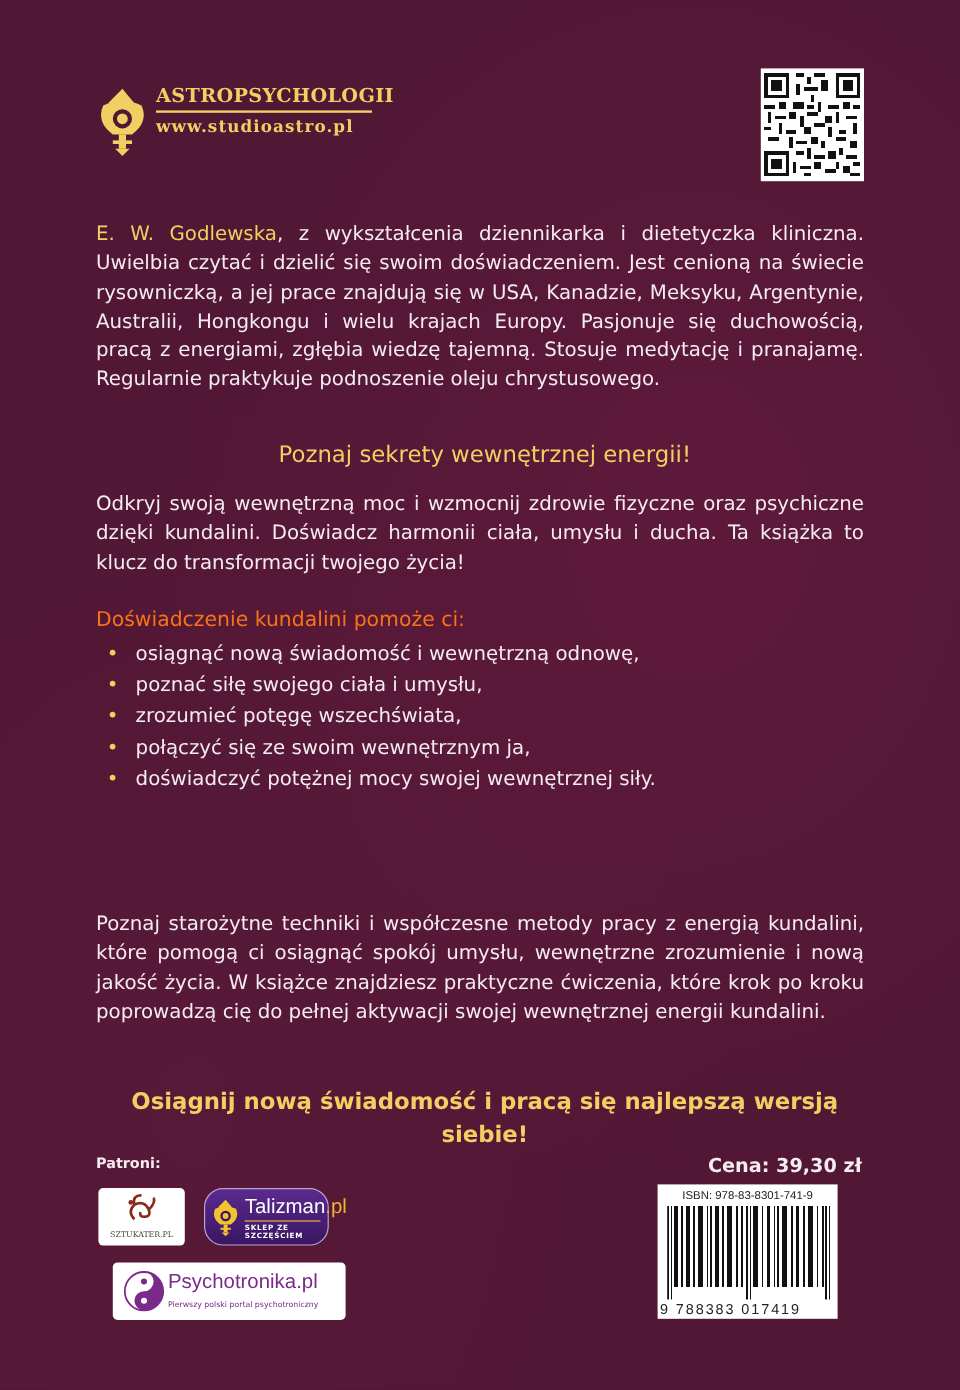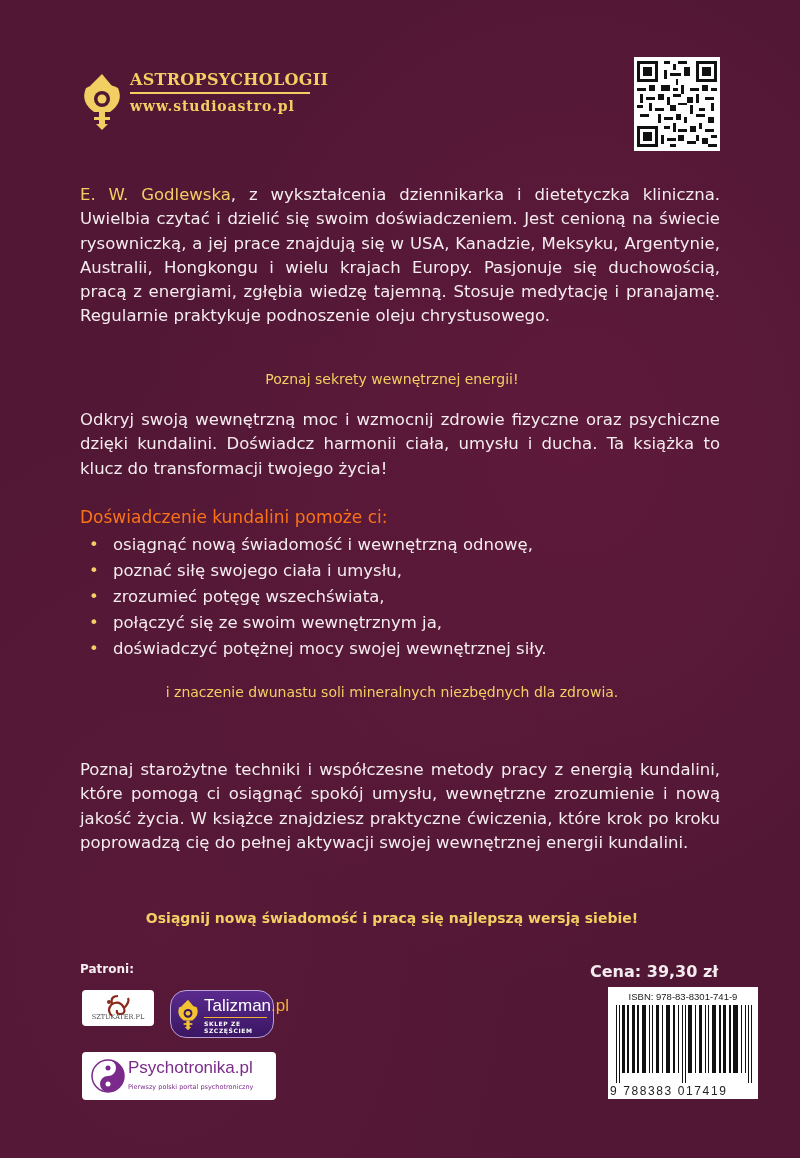--- a/index.html
+++ b/index.html
@@ -21,43 +21,43 @@
   .logo-text { position:absolute; left:50px; top:4px; font-family:"DejaVu Serif", serif; color:#f2cf63; }
   .logo-l1 { font-size:16px; font-weight:bold; line-height:19px; letter-spacing:0.3px; }
   .logo-l2 { font-size:16px; font-weight:bold; line-height:19px; letter-spacing:0.3px; }
   .logo-rule { height:2px; background:#f2cf63; width:180px; margin:3px 0 3px; }
   .logo-url { font-size:14px; font-weight:bold; letter-spacing:0.9px; line-height:18px; }
 
   .qr { left:634px; top:57px; width:86px; height:94px; background:#fff; }
 
   .para { left:80px; width:640px; font-size:16.5px; line-height:24.3px; text-align:justify; }
   .para p { margin:0; }
-  .center-h { left:72px; width:640px; text-align:center; font-size:14px; line-height:28px; color:#f2cf63; }
+  .center-h { left:84px; width:640px; text-align:center; font-size:19px; line-height:28px; color:#f2cf63; }
   .list-h { left:80px; font-size:17px; color:#f97316; }
   .list { left:80px; width:640px; margin:0; padding:0; list-style:none; }
   .list li { position:relative; padding-left:33px; font-size:16.5px; line-height:26px; }
   .list li .bullet { position:absolute; left:9px; top:0; color:#f2cf63; }
 
   .patroni { left:80px; top:962px; font-size:12px; font-weight:bold; }
   .cena { left:590px; top:962px; font-size:16px; font-weight:bold; }
 
   .sponsor { background:#fff; border-radius:4px; }
-  .sztukater { left:82px; top:990px; width:72px; height:36px; }
+  .sztukater { left:82px; top:990px; width:72px; height:48px; }
   .sztukater .txt { position:absolute; left:0; right:0; bottom:5px; text-align:center; font-family:"DejaVu Serif", serif; font-size:6.5px; color:#444; }
   .talizman { left:170px; top:990px; width:104px; height:48px; border-radius:16px;
     background:linear-gradient(180deg,#5a2a8e,#3a1662); border:1px solid #b9a2d8; box-sizing:border-box; }
   .talizman .name { position:absolute; left:33px; top:5px; font-size:17px; color:#fff; font-family:"Liberation Sans", sans-serif; }
   .talizman .name .pl { color:#f2b233; }
   .talizman .rule { position:absolute; left:33px; right:6px; top:26px; height:1px; background:#f2b233; }
   .talizman .sub { position:absolute; left:33px; top:29px; font-size:6px; font-weight:bold; color:#fff; letter-spacing:0.6px; }
-  .psycho { left:82px; top:1052px; width:194px; height:48px; }
+  .psycho { left:94px; top:1052px; width:194px; height:48px; }
   .psycho .name { position:absolute; left:46px; top:6px; font-size:17px; color:#7a2a8a; font-family:"Liberation Sans", sans-serif; }
   .psycho .sub { position:absolute; left:46px; top:31px; font-size:6.5px; color:#7a2a8a; }
 
-  .barcode-box { left:608px; top:987px; width:150px; height:112px; background:#fff; }
+  .barcode-box { left:548px; top:987px; width:150px; height:112px; background:#fff; }
   .isbn { position:absolute; left:0; right:0; top:4px; text-align:center; font-size:9.5px; color:#222; font-family:"Liberation Sans", sans-serif; }
   .bars { position:absolute; left:8px; top:18px; width:136px; height:78px; }
   .digits { position:absolute; left:2px; right:2px; bottom:1px; font-size:12px; color:#222; font-family:"Liberation Sans", sans-serif; letter-spacing:1.6px; }
 </style>
 </head>
 <body>
 
 <div class="abs logo">
   <svg class="logo-icon" viewBox="0 0 44 60">
     <path d="M22 2 L32 14 L10 14 Z" fill="#f2cf63"></path>
@@ -158,21 +158,20 @@
 <div class="abs list-h" style="top:507px;">Doświadczenie kundalini pomoże ci:</div>
 <ul class="abs list" style="top:532px;">
   <li><span class="bullet">•</span><span>osiągnąć nową świadomość i wewnętrzną odnowę,</span></li>
   <li><span class="bullet">•</span><span>poznać siłę swojego ciała i umysłu,</span></li>
   <li><span class="bullet">•</span><span>zrozumieć potęgę wszechświata,</span></li>
   <li><span class="bullet">•</span><span>połączyć się ze swoim wewnętrznym ja,</span></li>
   <li><span class="bullet">•</span><span>doświadczyć potężnej mocy swojej wewnętrznej siły.</span></li>
 </ul>
 
 <div class="abs center-h" style="top:678px;">
-  <div>i znaczenie dwunastu soli mineralnych niezbędnych dla zdrowia.</div>
 </div>
 
 <div class="abs para" style="top:758px;">
   <p>Poznaj starożytne techniki i współczesne metody pracy z energią kundalini, które pomogą ci osiągnąć spokój umysłu, wewnętrzne zrozumienie i nową jakość życia. W książce znajdziesz praktyczne ćwiczenia, które krok po kroku poprowadzą cię do pełnej aktywacji swojej wewnętrznej energii kundalini.</p>
 </div>
 
 <div class="abs center-h" style="top:904px; font-weight:bold;">Osiągnij nową świadomość i pracą się najlepszą wersją siebie!</div>
 
 <div class="abs patroni">Patroni:</div>
 

